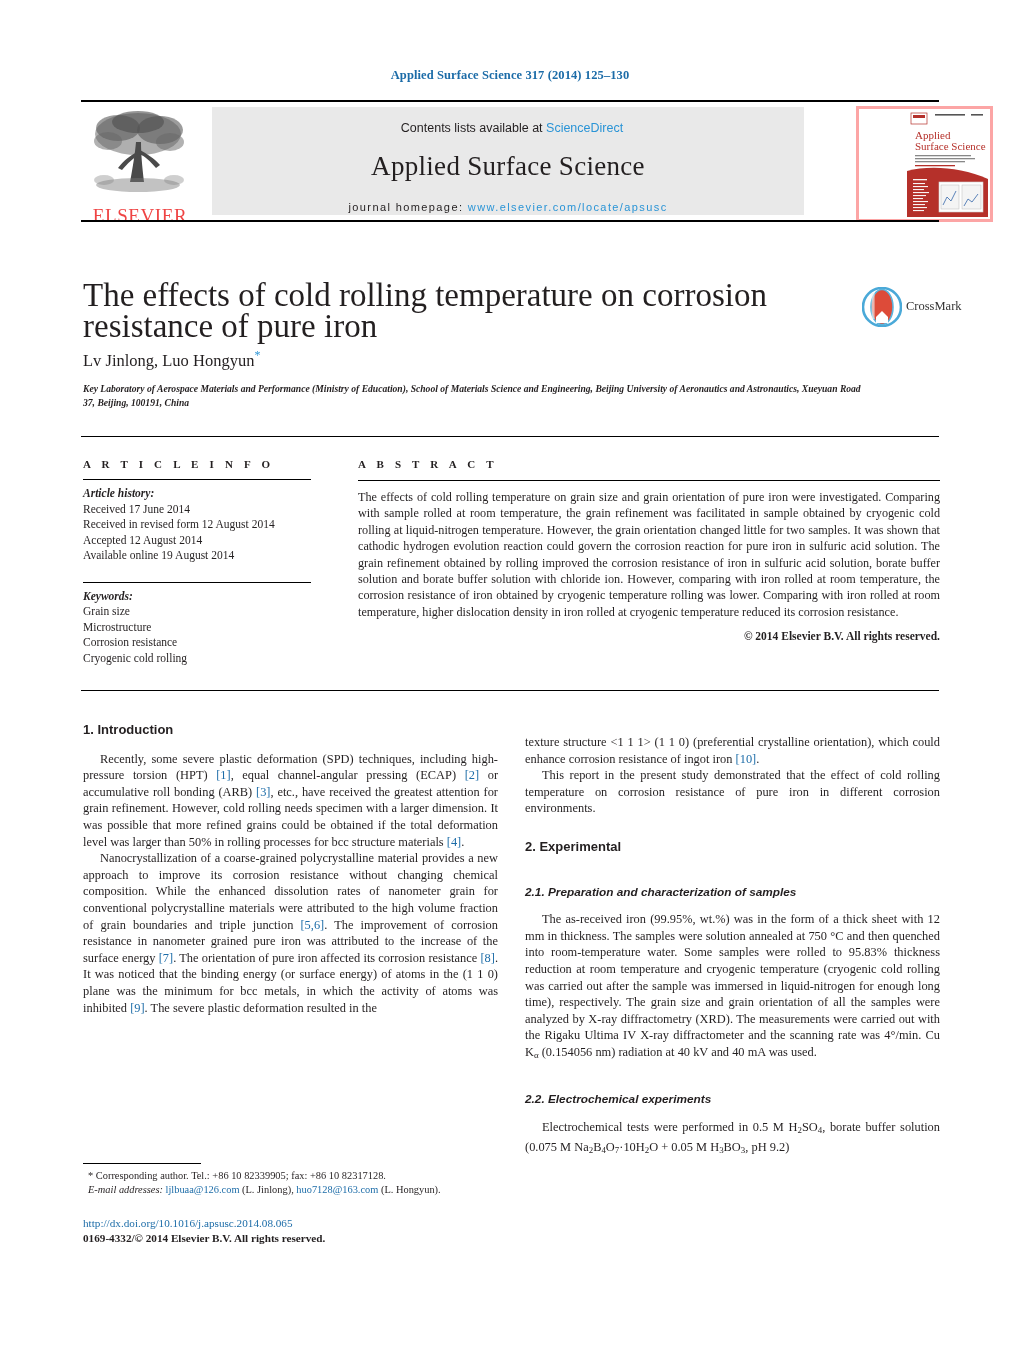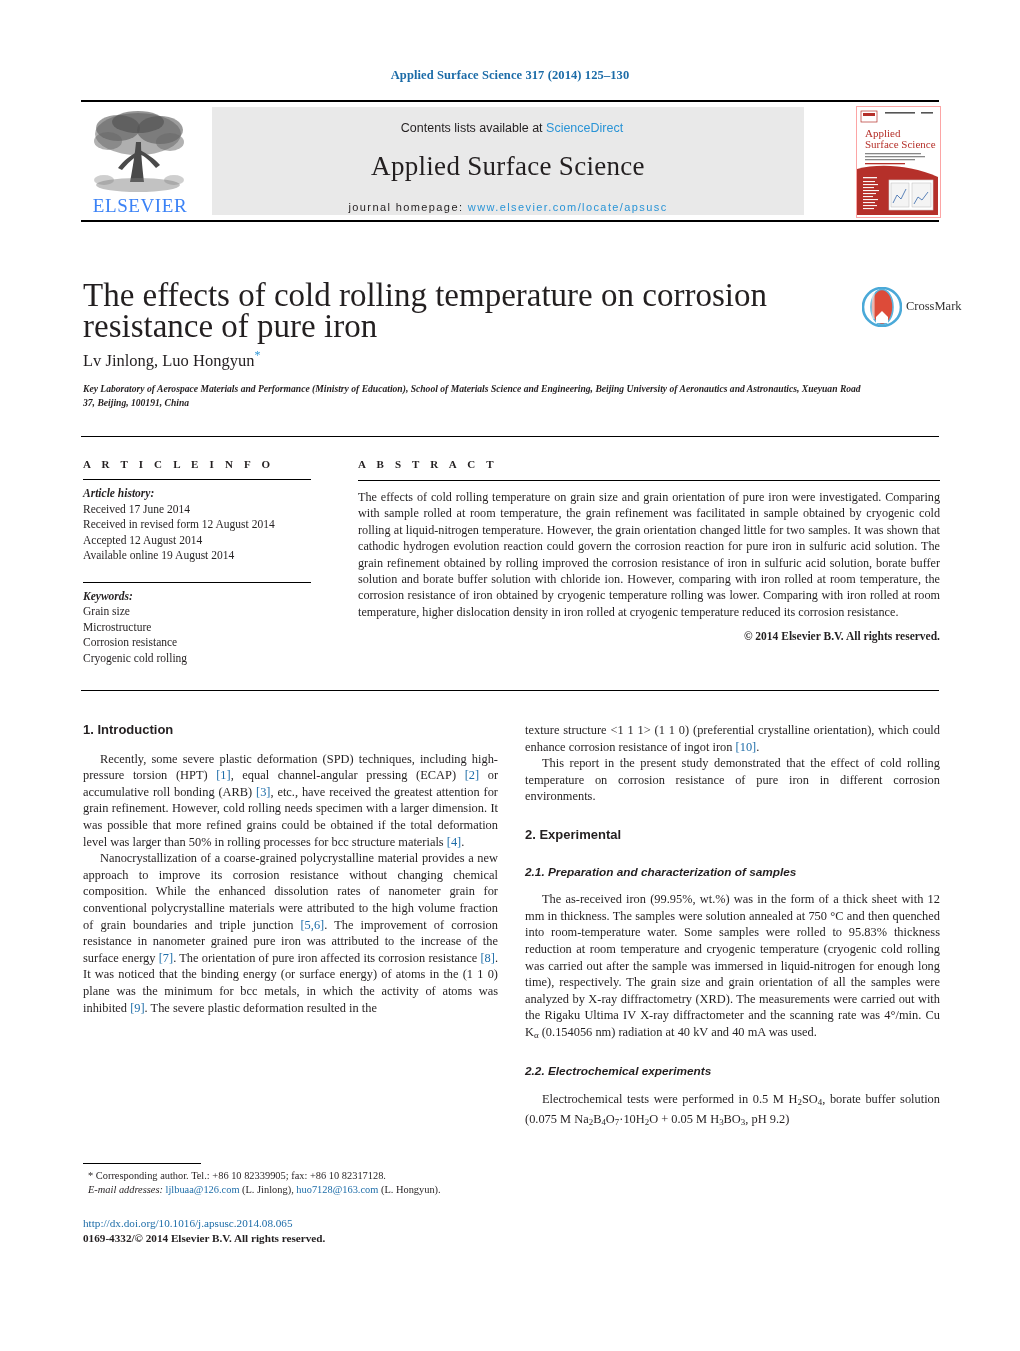--- a/index.html
+++ b/index.html
@@ -66,23 +66,23 @@
     left: 0;
     width: 118px;
     height: 114px;
     text-align: center;
   }
   .tree-svg { display:block; margin: 2px auto 0; }
   .elsevier-word {
     font-family: "Liberation Serif", serif;
     font-size: 19px;
     letter-spacing: 0.6px;
-    color: #3b82f6;
+    color: #ef4444;
     font-weight: normal;
-    margin-top: 1px;
+    margin-top: 11px;
   }
   .mast-center {
     position: absolute;
     top: 7px;
     left: 131px;
     width: 592px;
     height: 108px;
     background: #e9e9e9;
     text-align: center;
   }
@@ -109,23 +109,24 @@
     margin-top: 19px;
     letter-spacing: 1.4px;
   }
   .homepage-line .hp-url { color: #2a94d6; letter-spacing: 1.4px; }
   .cover-thumb {
     position: absolute;
     top: 6px;
     left: 775px;
     width: 83px;
     height: 110px;
-    border: 1px solid #fca5a5;
+    border: 3px solid #fca5a5;
     background: #ffffff;
     overflow: hidden;
+    padding-left: 48px;
   }
 
   
   .title-block {
     position: absolute;
     top: 280px;
     left: 83px;
     width: 770px;
   }
   .paper-title {
@@ -275,25 +276,25 @@
     font-weight: bold;
     margin: 0 0 12px 0;
     color: #231f20;
   }
   .h1.spaced { margin-top: 22px; }
   .h2 {
     font-family: "Liberation Sans", sans-serif;
     font-size: 11.8px;
     font-weight: bold;
     font-style: italic;
-    margin: 20px 0 11px 0;
+    margin: 28px 0 11px 0;
     color: #231f20;
   }
   p.body { margin: 0; text-indent: 17px; }
-  p.body.noindent { text-indent: 0; }
+  p.body.noindent { text-indent: 0; margin-top: 12px; }
   .ref { color: #1c6ca8; }
   sub { font-size: 0.72em; vertical-align: -0.22em; }
 
   
   .foot-rule {
     position: absolute;
     top: 1163px;
     left: 83px;
     width: 118px;
     height: 1px;

